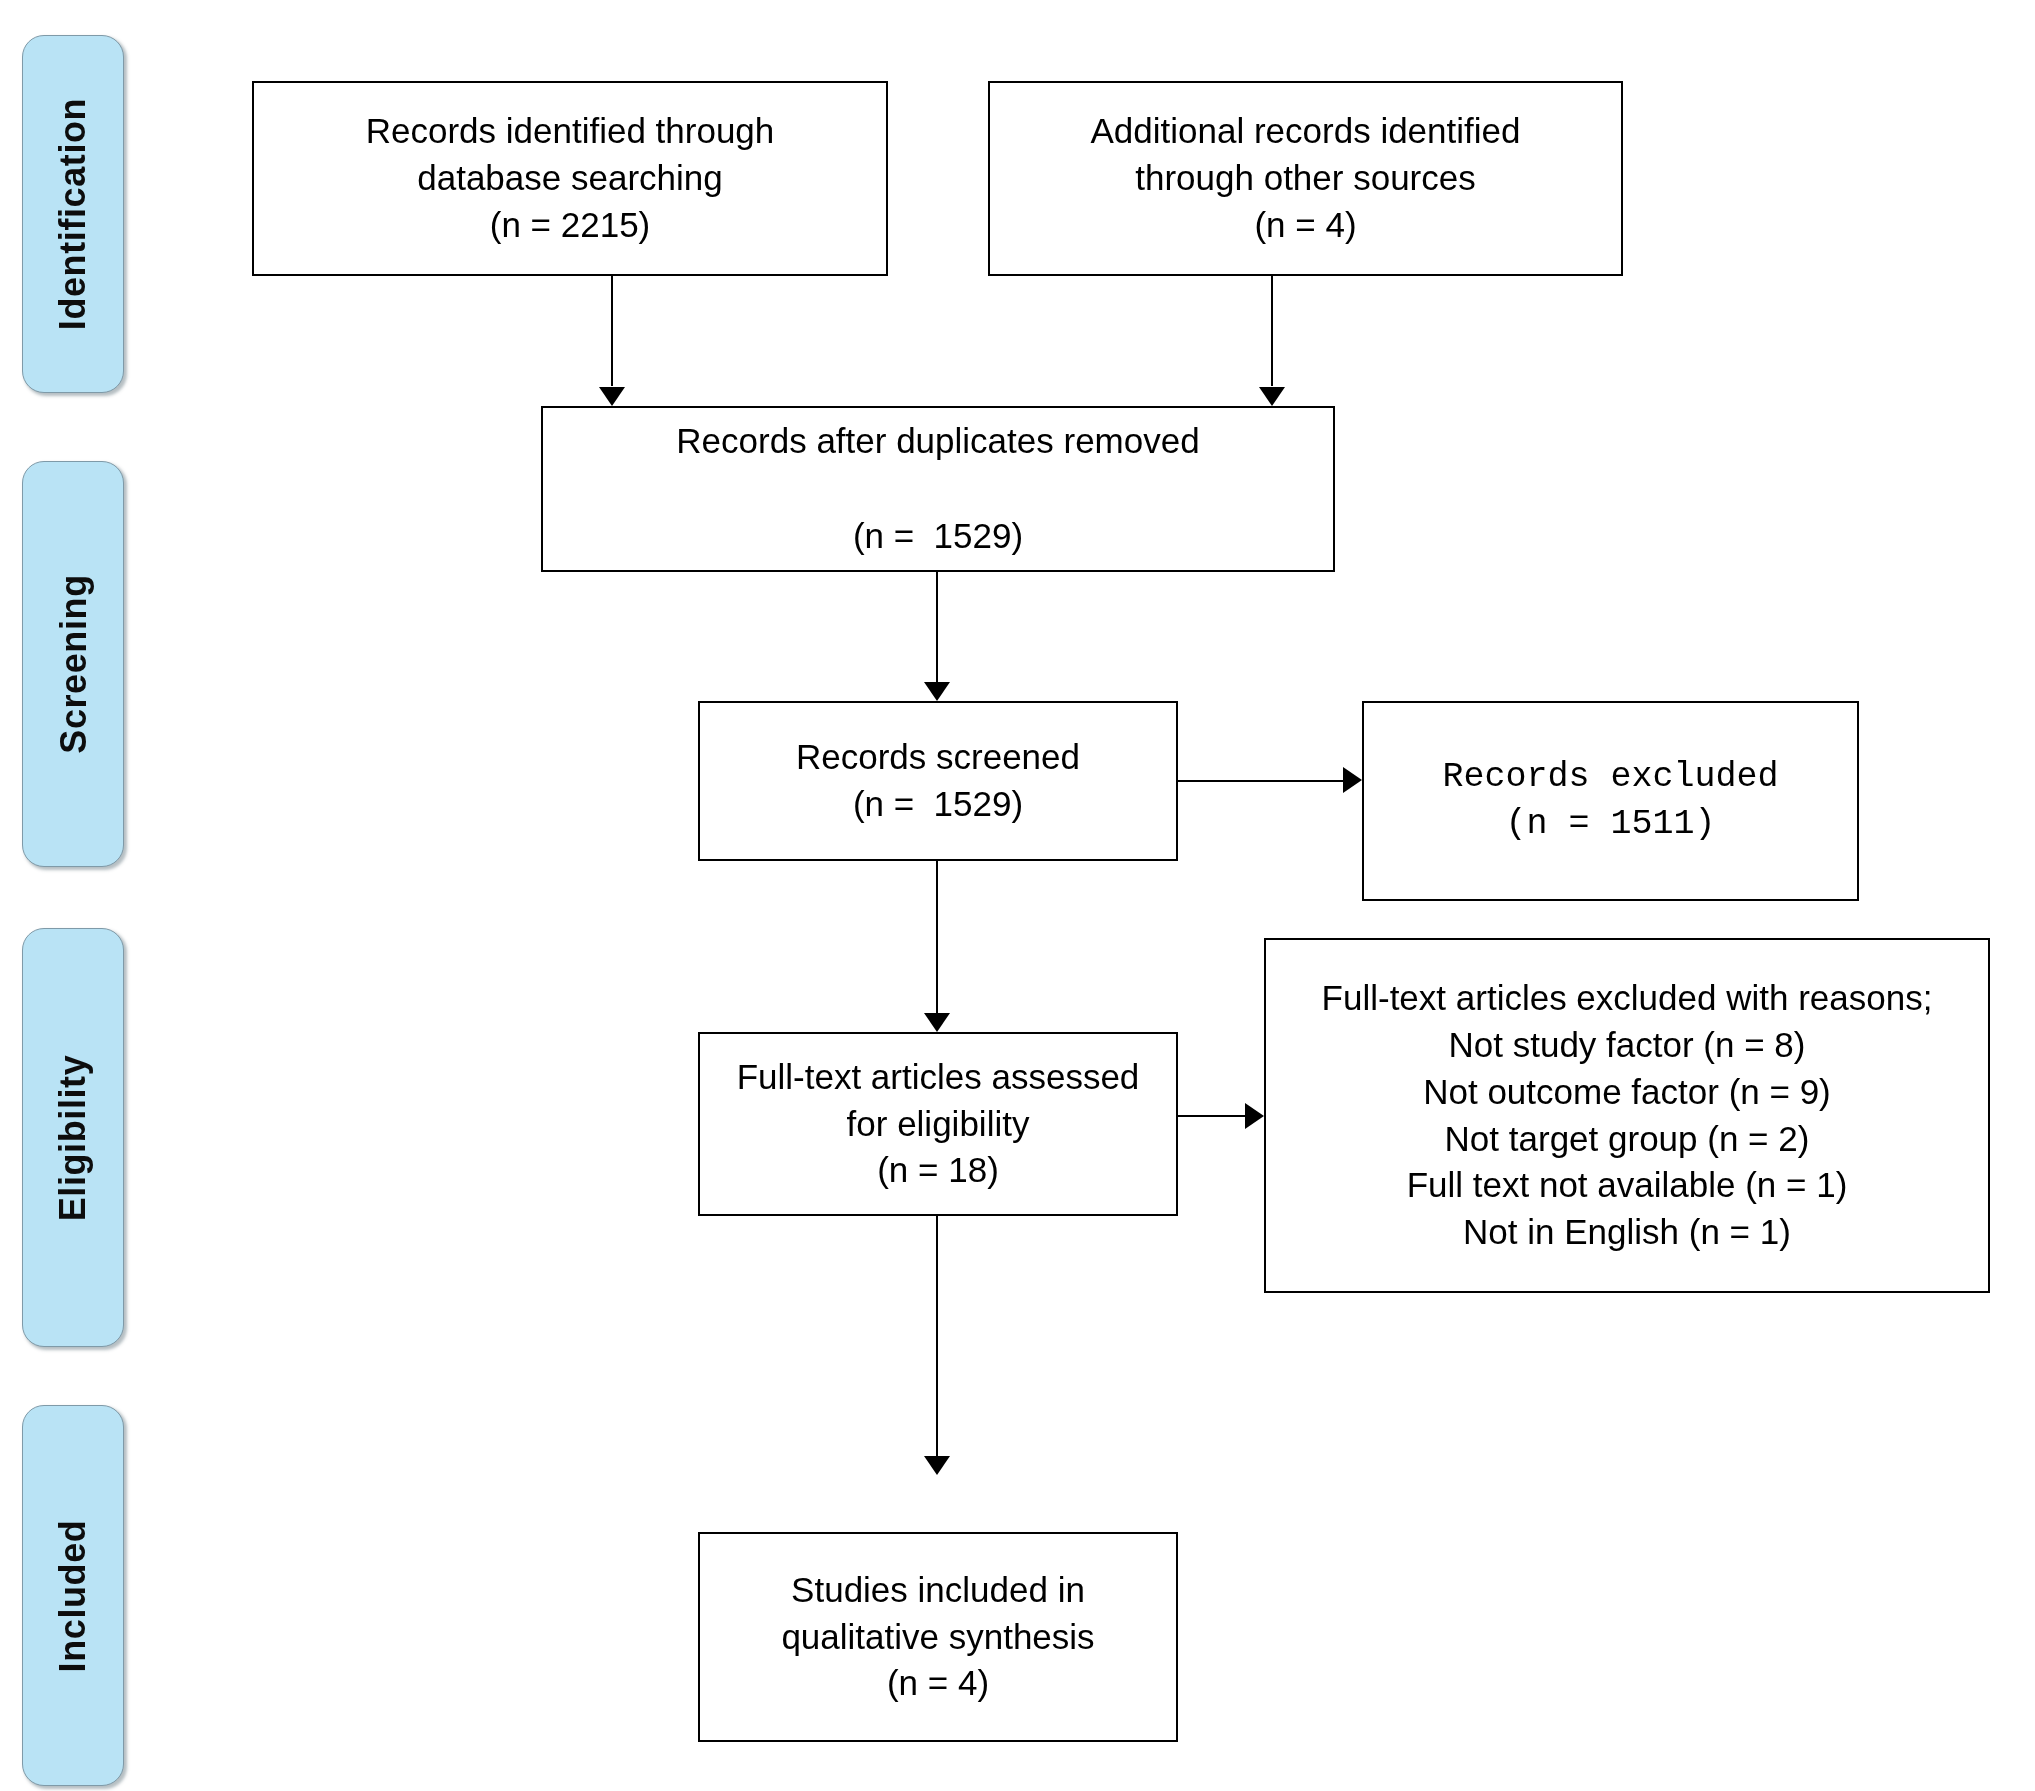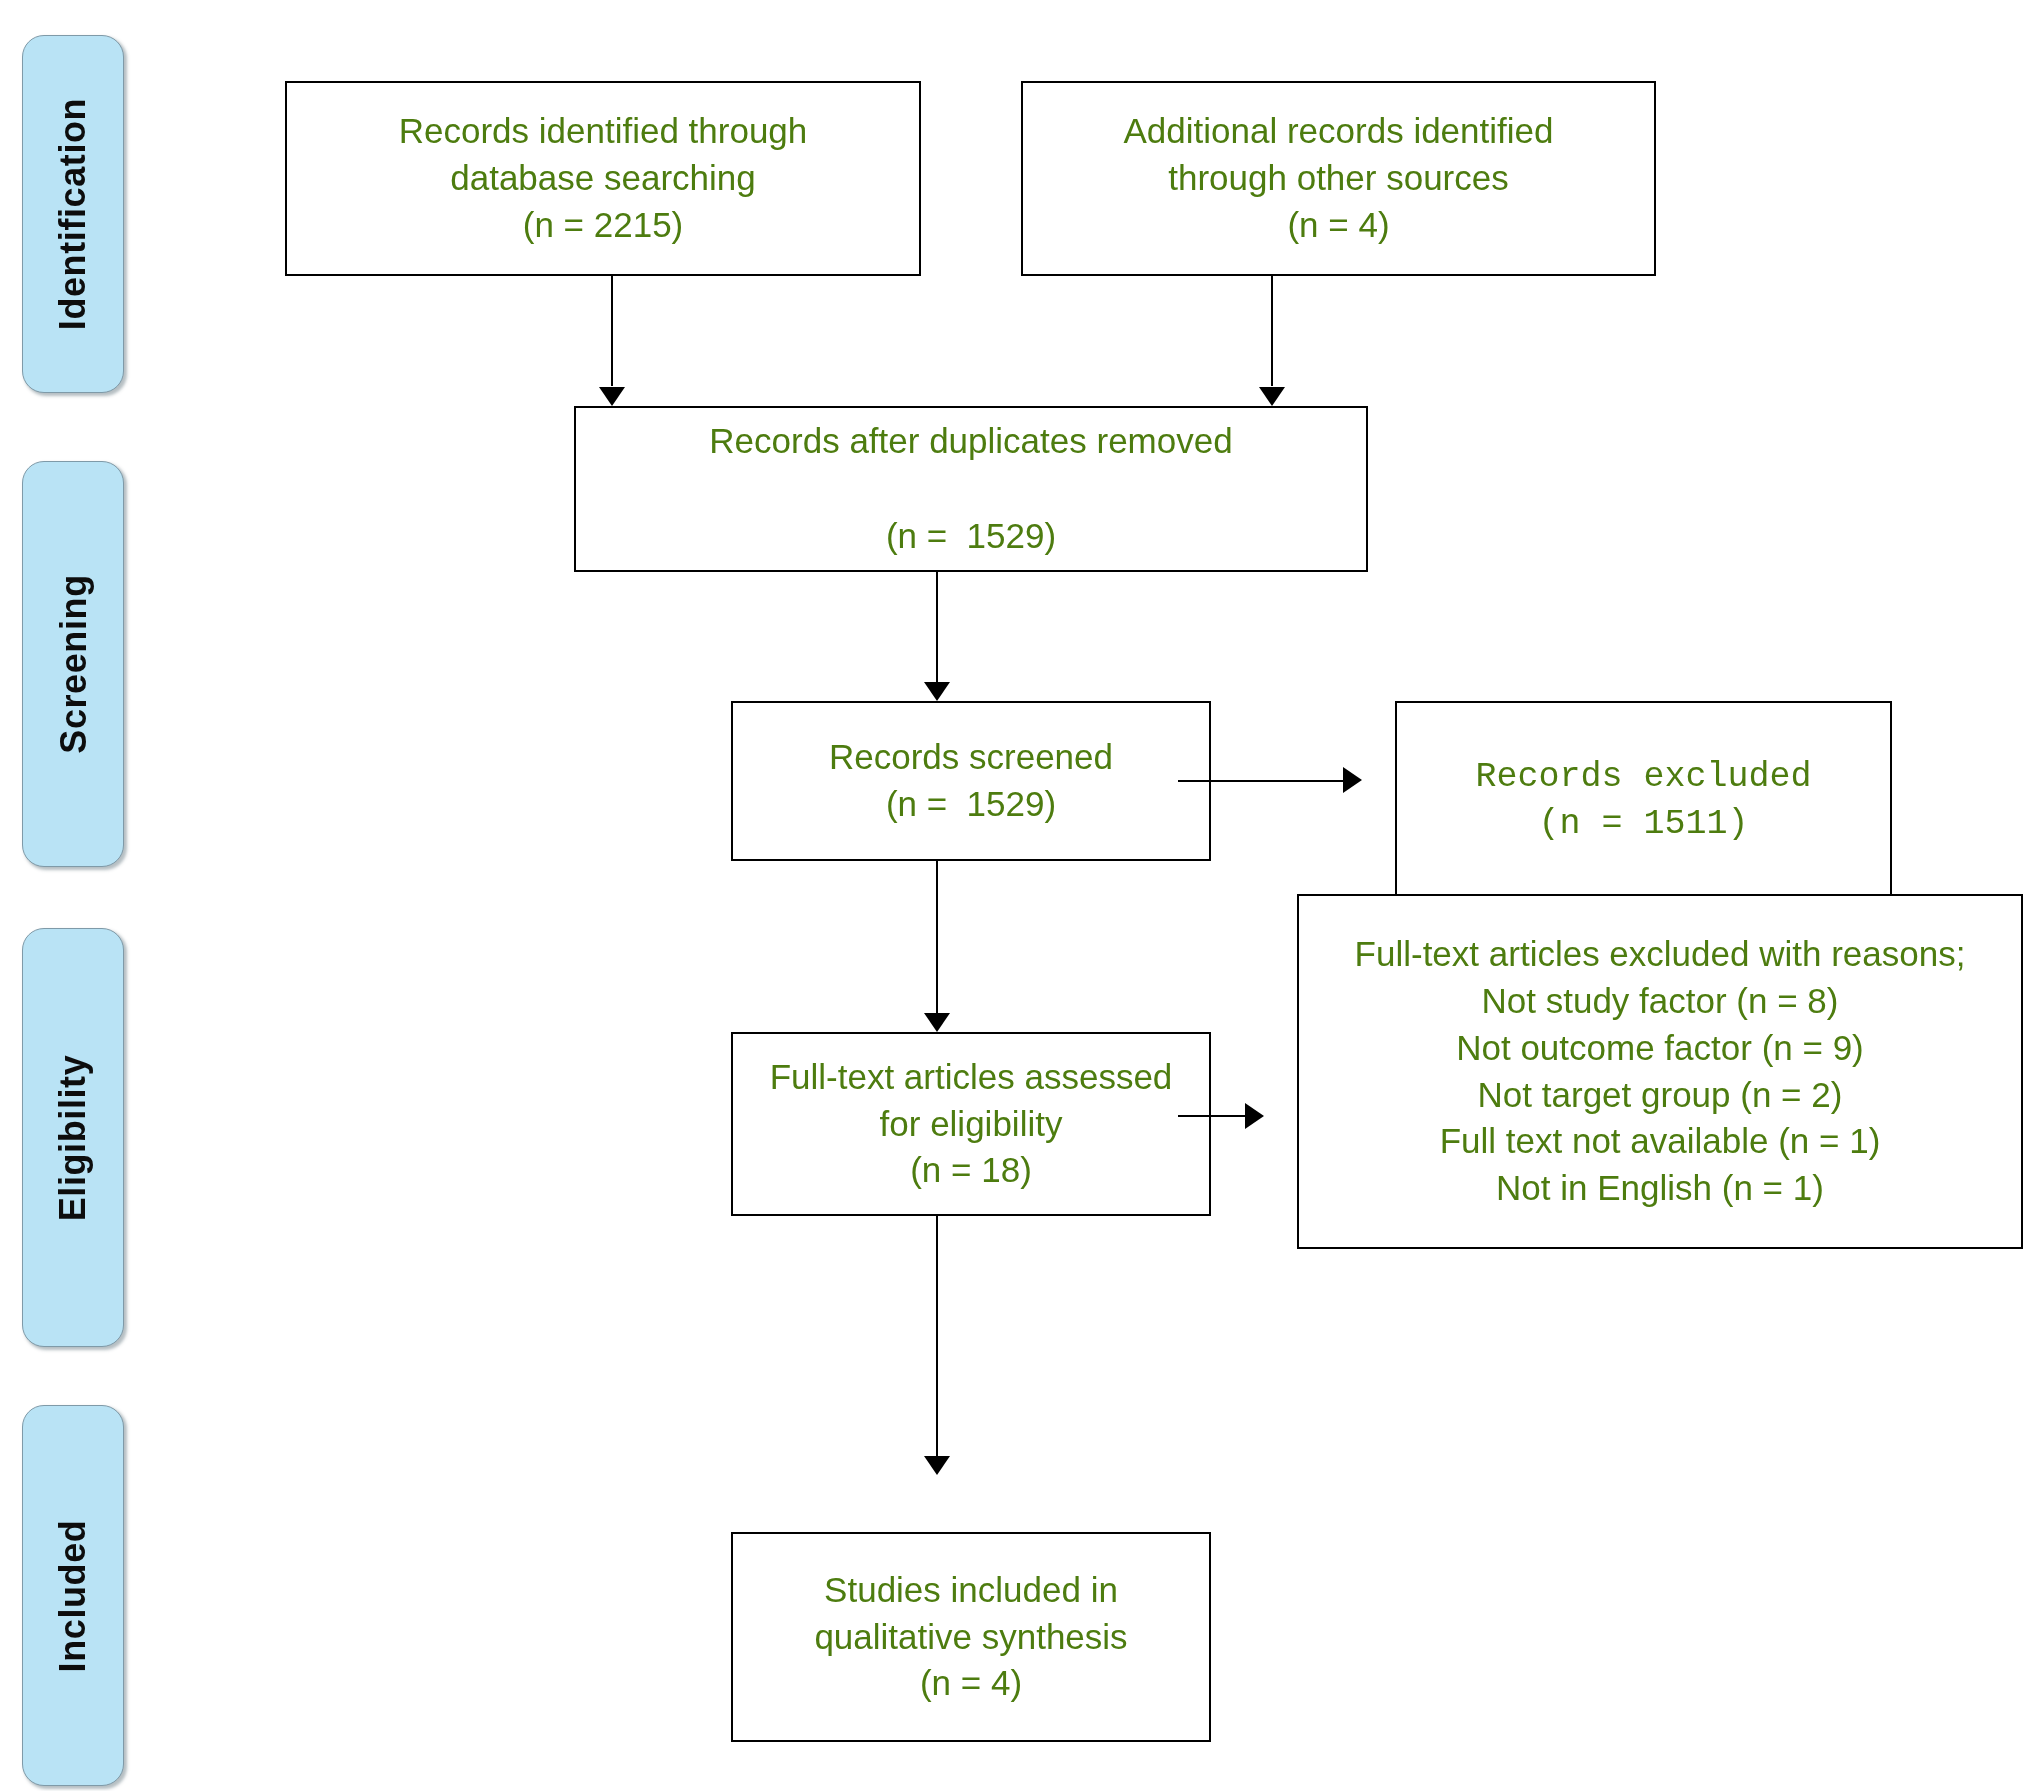--- a/index.html
+++ b/index.html
@@ -48,22 +48,21 @@
     border: 2.6px solid #000000;
     box-sizing: border-box;
     display: flex;
     flex-direction: column;
     align-items: center;
     justify-content: center;
     text-align: center;
     padding: 6.4px 11.5px;
     line-height: 1.34;
     font-size: 35px;
-    color: #4d7c0f;
-    margin-left: 33px;
+    color: #000000;
   }
   .flow-box .line {
     display: block;
     white-space: pre;
   }
 
   
   .v-line {
     position: absolute;
     width: 0;
@@ -156,21 +155,21 @@
 
   <div class="flow-box" style="left:698px; top:1032px; width:480px; height:184px;">
     <span class="line">Full-text articles assessed</span>
     <span class="line">for eligibility</span>
     <span class="line">(n = 18)</span>
   </div>
 
   <div class="h-line" style="left:1178px; top:1115px; width:67px;"></div>
   <div class="arrow-right" style="left:1245px; top:1103px;"></div>
 
-  <div class="flow-box" style="left:1264px; top:894px; width:726px; height:355px;">
+  <div class="flow-box" style="left:1264px; top:938px; width:726px; height:355px;">
     <span class="line">Full-text articles excluded with reasons;</span>
     <span class="line">Not study factor (n = 8)</span>
     <span class="line">Not outcome factor (n = 9)</span>
     <span class="line">Not target group (n = 2)</span>
     <span class="line">Full text not available (n = 1)</span>
     <span class="line">Not in English (n = 1)</span>
   </div>
 
   <div class="v-line" style="left:936px; top:1216px; height:240px;"></div>
   <div class="arrow-down" style="left:924px; top:1456px;"></div>

